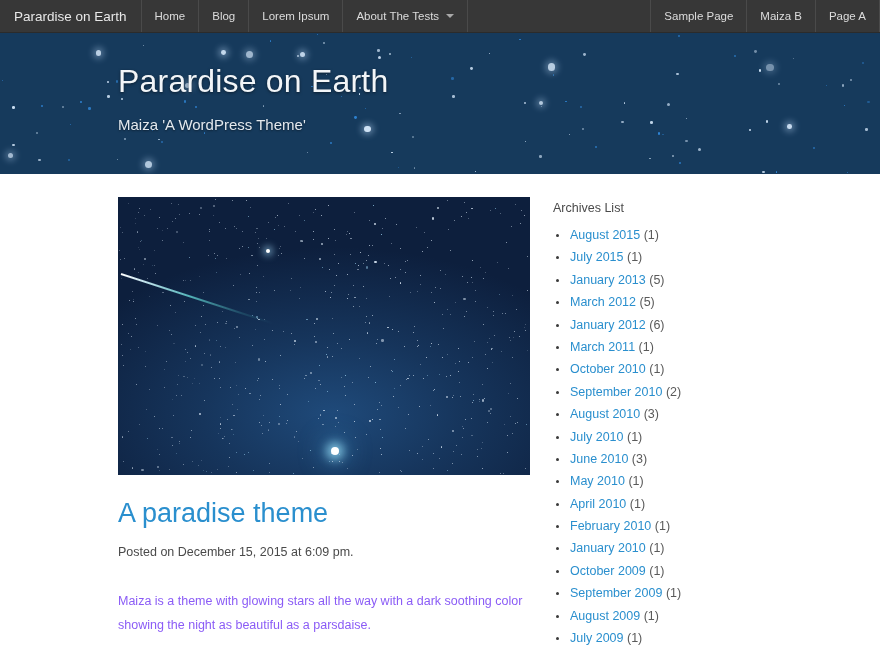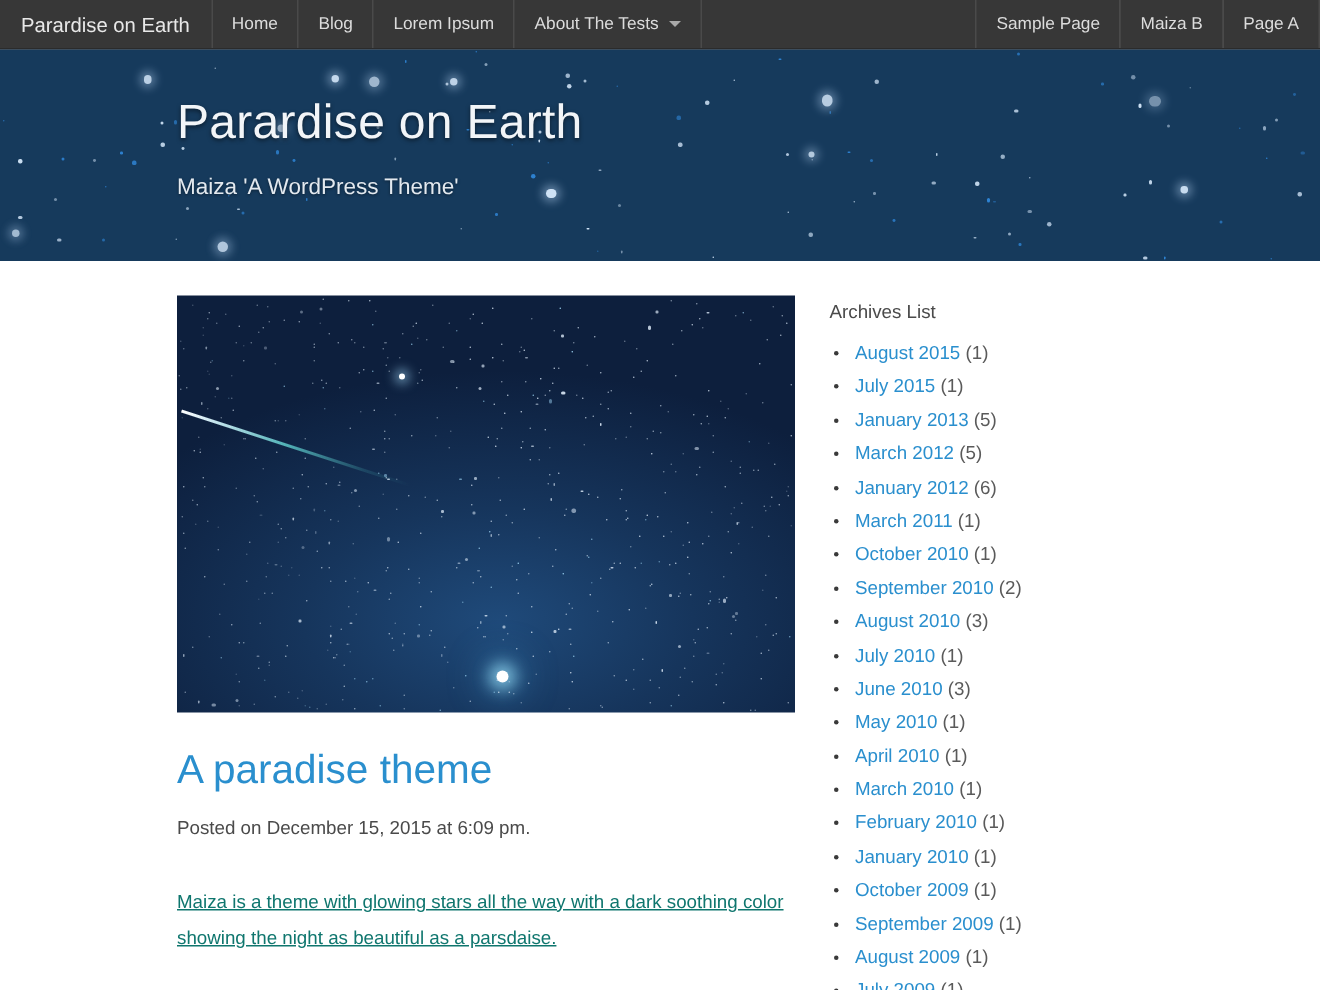--- a/index.html
+++ b/index.html
@@ -149,23 +149,22 @@
     margin: 14px 0 0 0;
     font-size: 12.5px;
     color: #4a4a4a;
     line-height: 1.55;
   }
   .post-meta.second { margin-top: 2px; }
   .meta-link { color: #2a8fce; cursor: pointer; }
   #post-excerpt {
     margin: 26px 0 0 0;
     font-size: 12.5px;
-    color: #0f766e;
+    color: #8b5cf6;
     line-height: 1.95;
-    text-decoration: underline;
   }
 
   
   #archives-heading {
     margin: 0;
     font-size: 12.5px;
     font-weight: normal;
     color: #4a4a4a;
   }
   #archives-list {
@@ -996,21 +995,20 @@
         <li><a>March 2012</a><span class="arch-count"> (5)</span></li>
         <li><a>January 2012</a><span class="arch-count"> (6)</span></li>
         <li><a>March 2011</a><span class="arch-count"> (1)</span></li>
         <li><a>October 2010</a><span class="arch-count"> (1)</span></li>
         <li><a>September 2010</a><span class="arch-count"> (2)</span></li>
         <li><a>August 2010</a><span class="arch-count"> (3)</span></li>
         <li><a>July 2010</a><span class="arch-count"> (1)</span></li>
         <li><a>June 2010</a><span class="arch-count"> (3)</span></li>
         <li><a>May 2010</a><span class="arch-count"> (1)</span></li>
         <li><a>April 2010</a><span class="arch-count"> (1)</span></li>
-        <li><a>March 2010</a><span class="arch-count"> (1)</span></li>
         <li><a>February 2010</a><span class="arch-count"> (1)</span></li>
         <li><a>January 2010</a><span class="arch-count"> (1)</span></li>
         <li><a>October 2009</a><span class="arch-count"> (1)</span></li>
         <li><a>September 2009</a><span class="arch-count"> (1)</span></li>
         <li><a>August 2009</a><span class="arch-count"> (1)</span></li>
         <li><a>July 2009</a><span class="arch-count"> (1)</span></li>
       </ul>
   </div>
 
 </div>

